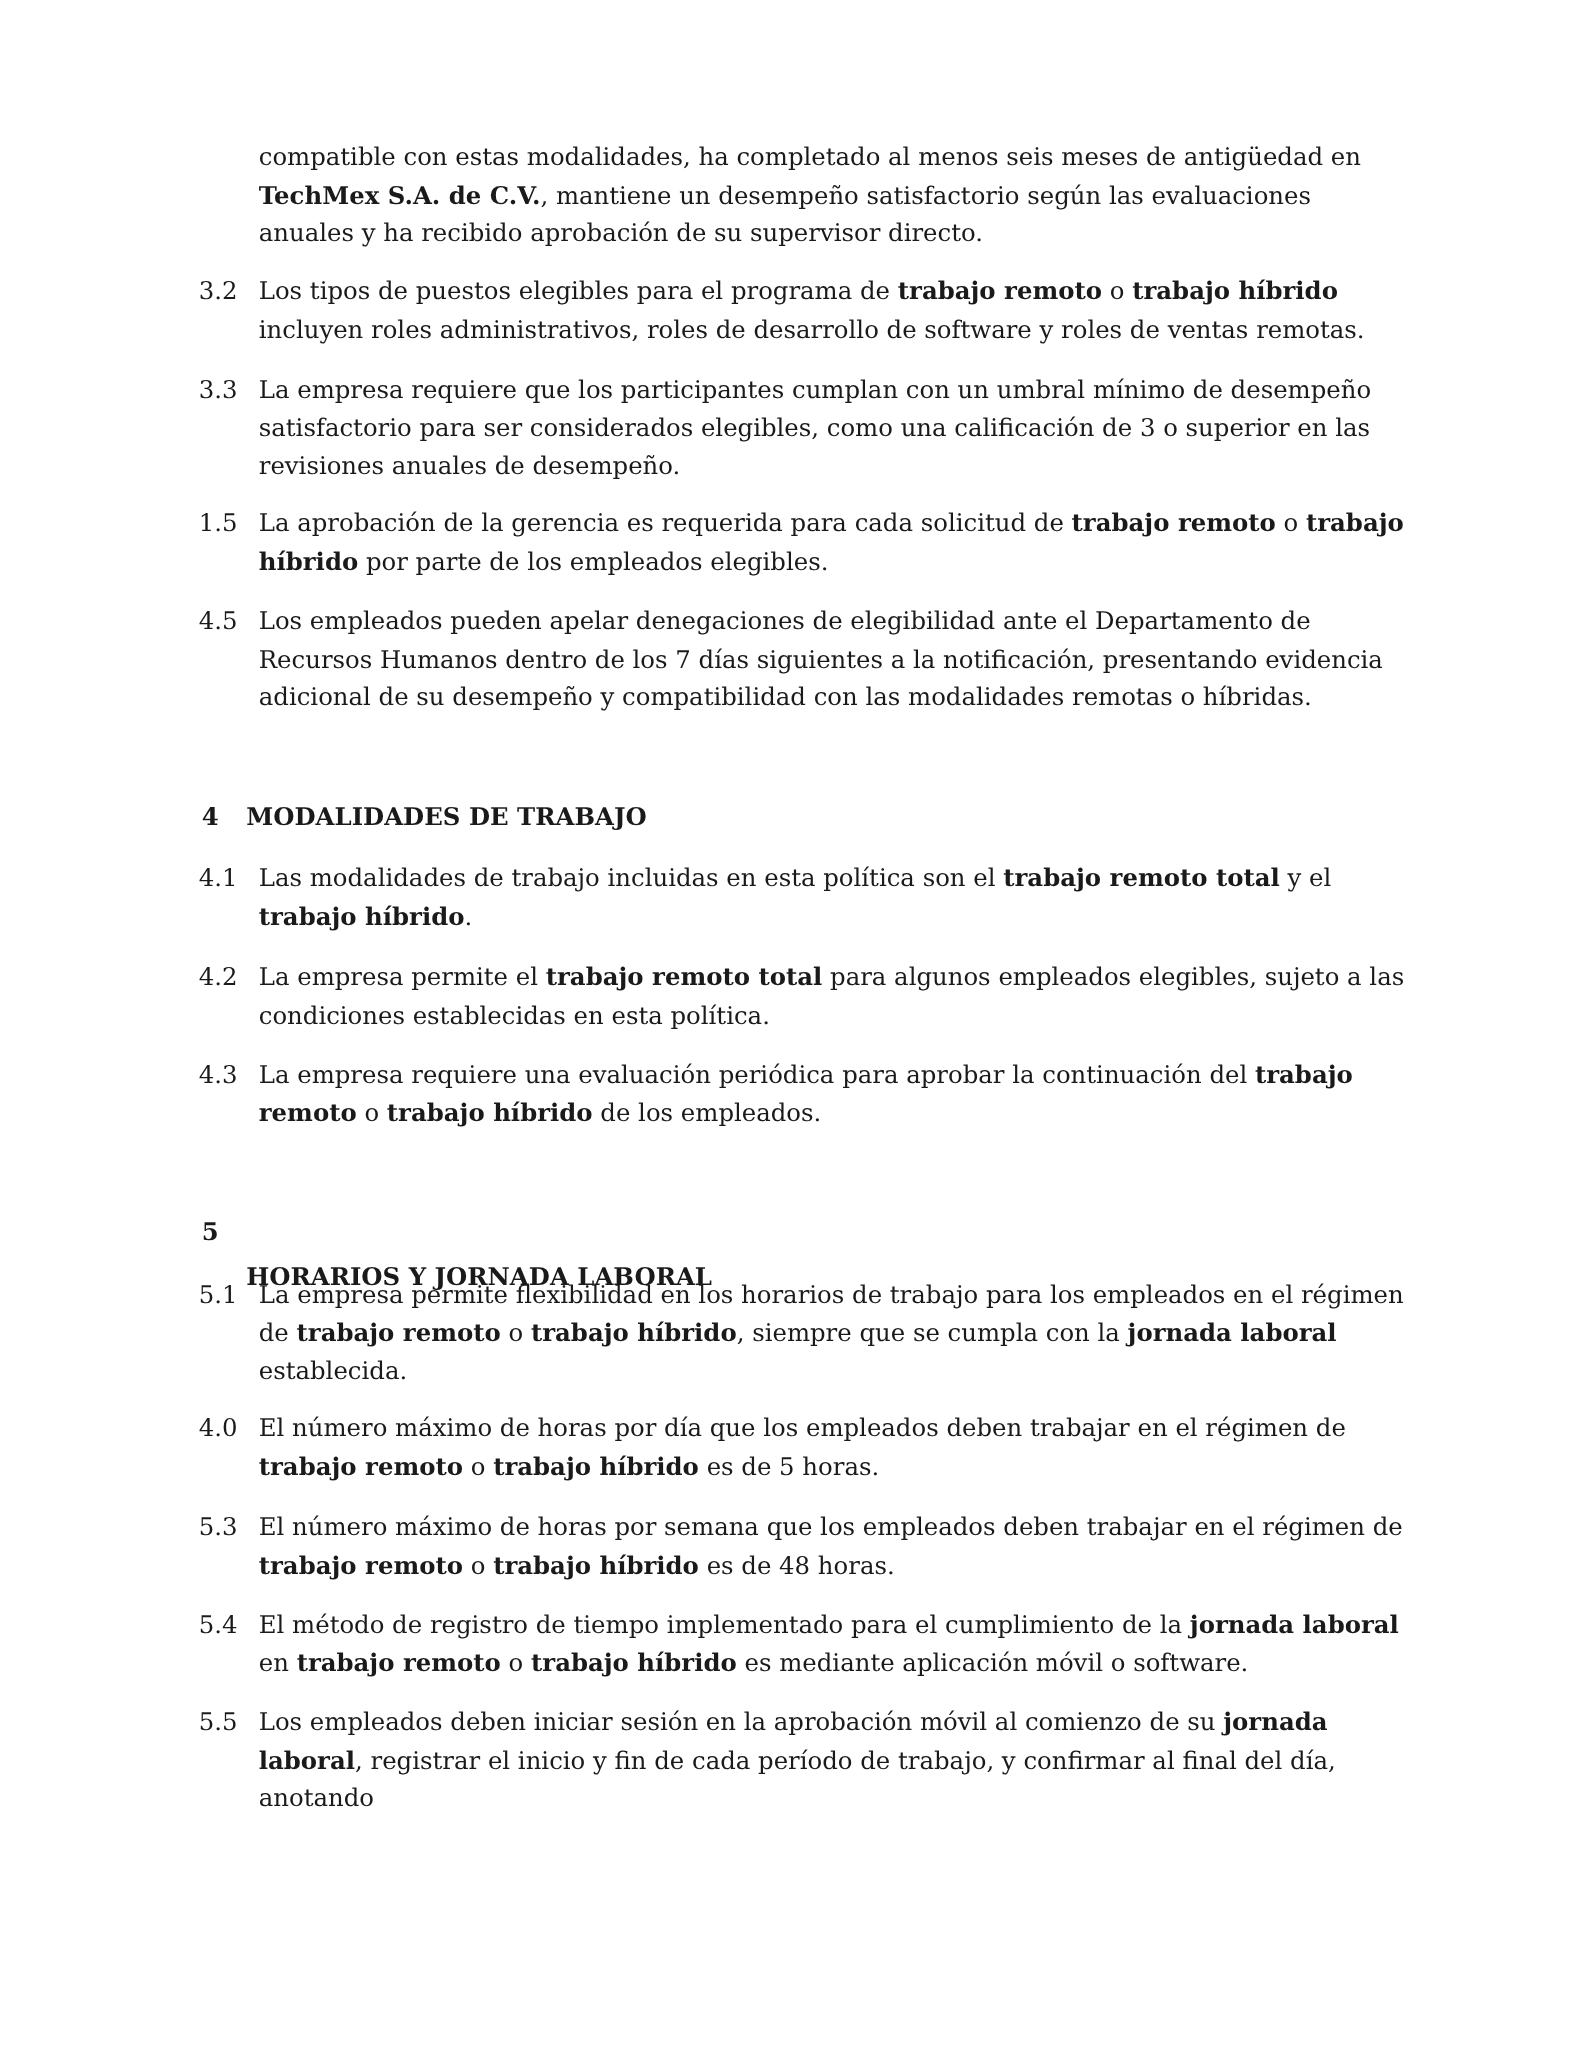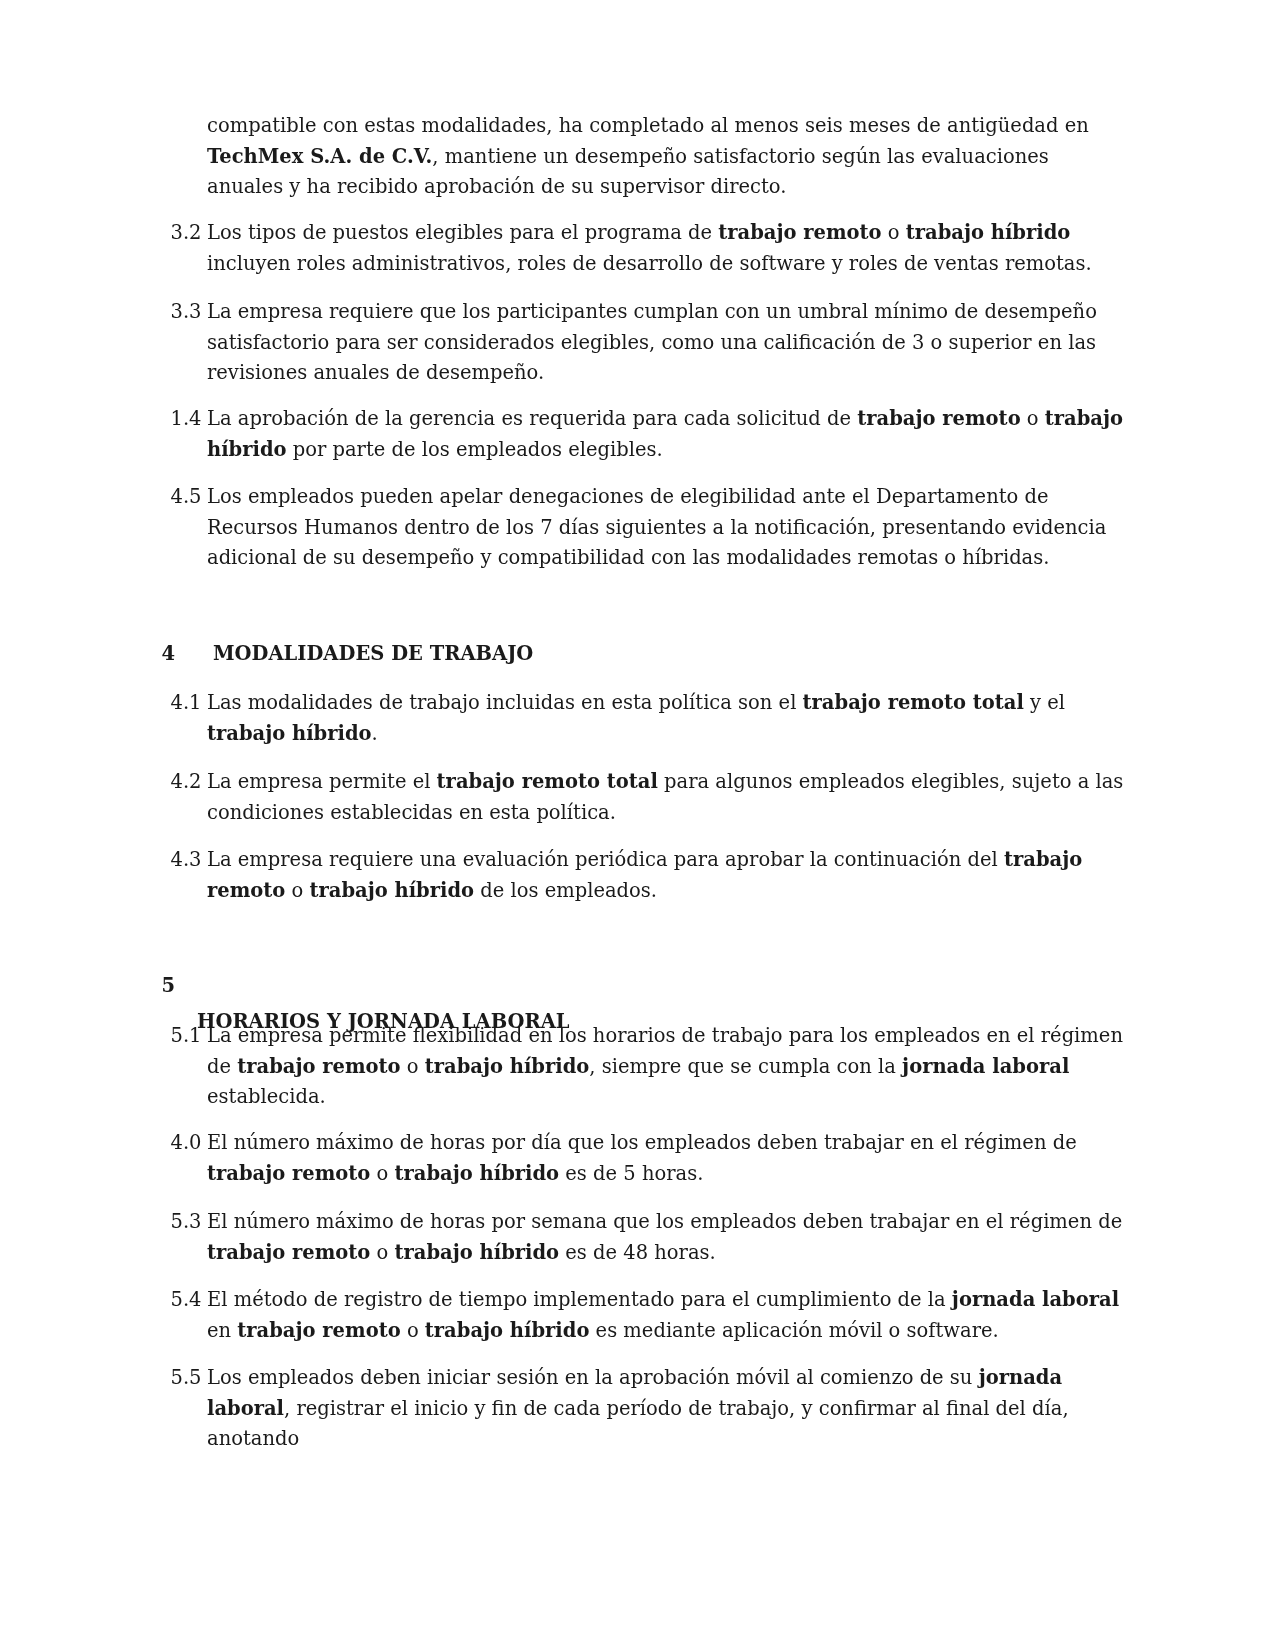--- a/index.html
+++ b/index.html
@@ -1,20 +1,20 @@
 <!DOCTYPE html>
 <html><head>
   <meta charset="utf-8">
   <style>
     html, body { margin: 0; padding: 0; background: #ffffff; }
     body { width: 1275px; height: 1650px; position: relative; overflow: hidden;
            font-family: "DejaVu Serif", "Liberation Serif", serif; color: #1a1a1a; }
     .page { position: absolute; left: 0; top: 0; width: 1275px; height: 1190px; }
     .para { position: absolute; left: 150px; width: 980px; font-size: 19.5px; line-height: 30.5px; }
-    .num { position: absolute; left: 16px; width: 40px; text-align: center; }
+    .num { position: absolute; left: 0; width: 40px; text-align: right; }
     .text { position: absolute; left: 57px; width: 920px; }
     .head { position: absolute; left: 150px; width: 980px; font-size: 19.5px; line-height: 30px; font-weight: bold; }
     b { font-weight: bold; }
   </style>
 </head>
 <body>
 
 <div class="page">
 
   <div class="para" style="top:111px;">
@@ -25,32 +25,32 @@
     <span class="num">3.2</span>
     <div class="text"><span>Los tipos de puestos elegibles para el programa de </span><b>trabajo remoto</b><span> o </span><b>trabajo híbrido</b><span> incluyen roles administrativos, roles de desarrollo de software y roles de ventas remotas.</span></div>
   </div>
 
   <div class="para" style="top:297px;">
     <span class="num">3.3</span>
     <div class="text"><span>La empresa requiere que los participantes cumplan con un umbral mínimo de desempeño satisfactorio para ser considerados elegibles, como una calificación de 3 o superior en las revisiones anuales de desempeño.</span></div>
   </div>
 
   <div class="para" style="top:404px;">
-    <span class="num">1.4</span>
+    <span class="num">1.5</span>
     <div class="text"><span>La aprobación de la gerencia es requerida para cada solicitud de </span><b>trabajo remoto</b><span> o </span><b>trabajo híbrido</b><span> por parte de los empleados elegibles.</span></div>
   </div>
 
   <div class="para" style="top:482px;">
     <span class="num">4.5</span>
     <div class="text"><span>Los empleados pueden apelar denegaciones de elegibilidad ante el Departamento de Recursos Humanos dentro de los 7 días siguientes a la notificación, presentando evidencia adicional de su desempeño y compatibilidad con las modalidades remotas o híbridas.</span></div>
   </div>
 
   <div class="head" style="top:639px;">
     <span class="num" style="position:absolute;left:0;width:25px;text-align:right;">4</span>
-    <span style="position:absolute;left:47px;margin-left:16px;">MODALIDADES DE TRABAJO</span>
+    <span style="position:absolute;left:47px;">MODALIDADES DE TRABAJO</span>
   </div>
 
   <div class="para" style="top:688px;">
     <span class="num">4.1</span>
     <div class="text"><span>Las modalidades de trabajo incluidas en esta política son el </span><b>trabajo remoto total</b><span> y el </span><b>trabajo híbrido</b><span>.</span></div>
   </div>
 
   <div class="para" style="top:767px;">
     <span class="num">4.2</span>
     <div class="text"><span>La empresa permite el </span><b>trabajo remoto total</b><span> para algunos empleados elegibles, sujeto a las condiciones establecidas en esta política.</span></div>

